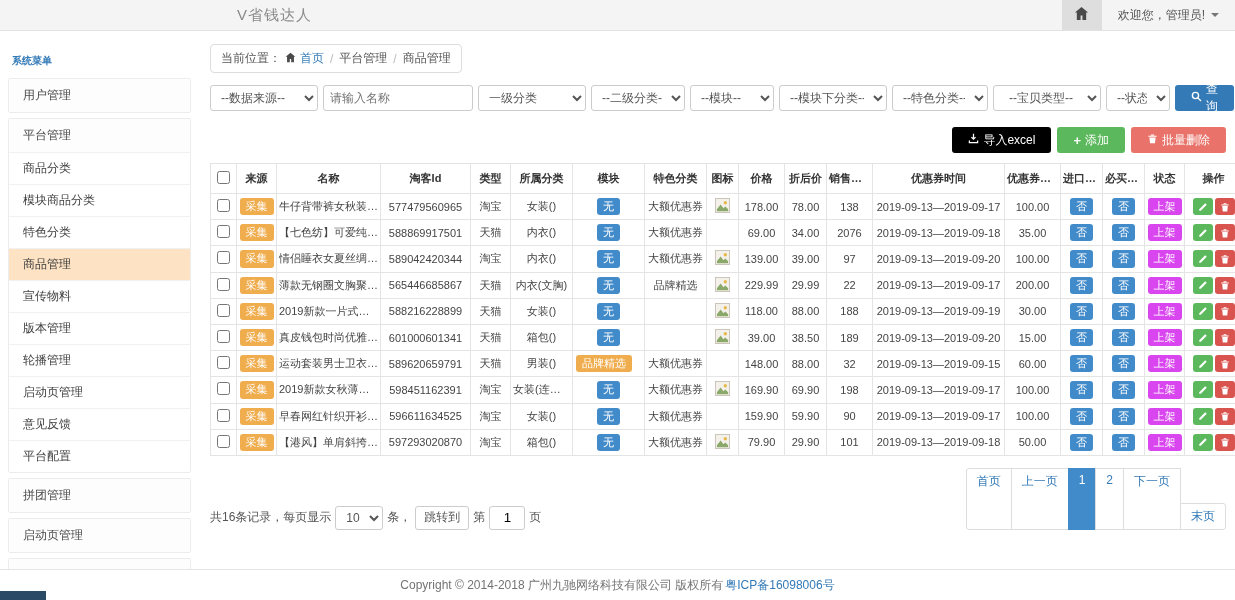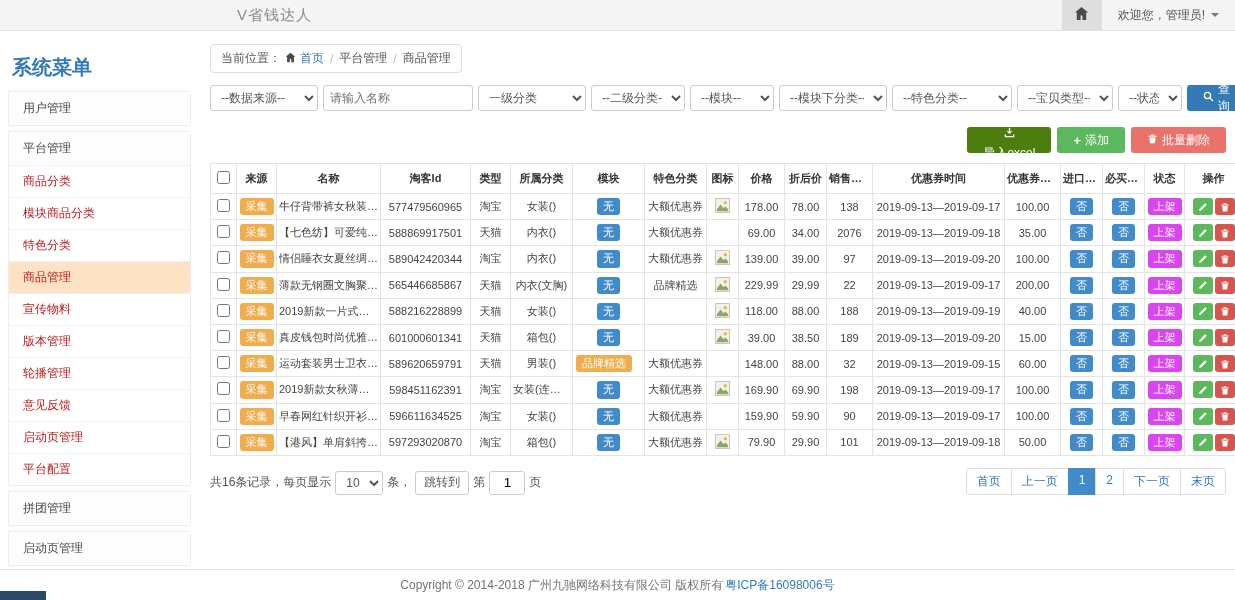--- a/index.html
+++ b/index.html
@@ -9,38 +9,38 @@
   
   .topbar{height:31px;background:#f4f4f4;border-bottom:1px solid #e2e2e2;display:flex;align-items:stretch;}
   .brand{margin-left:237px;align-self:center;font-size:15px;color:#8a8a8a;letter-spacing:1px;}
   .topbar-right{margin-left:auto;display:flex;align-items:stretch;}
   .home-box{width:40px;background:#dedede;display:flex;align-items:center;justify-content:center;cursor:pointer;}
   .welcome{display:flex;align-items:center;gap:6px;padding:0 16px;color:#555;cursor:pointer;}
   .caret{width:0;height:0;border-left:4px solid transparent;border-right:4px solid transparent;border-top:4px solid #777;}
 
   
   .sidebar{position:absolute;left:8px;top:44px;width:183px;bottom:31px;overflow:hidden;}
-  .sidebar-title{color:#337ab7;font-size:20px;font-weight:bold;padding:10px 4px;}
+  .sidebar-title{color:#337ab7;font-size:10px;font-weight:bold;padding:10px 4px;}
   .menu-group{border:1px solid #ececec;border-radius:2px;margin-bottom:5px;background:#fff;}
   .menu-top{padding:8px 14px;color:#494949;cursor:pointer;background:#fdfdfd;}
-  .menu-sub{padding:7px 14px;color:#b91c1c;border-top:1px solid #f1f1f1;cursor:pointer;}
+  .menu-sub{padding:7px 14px;color:#404040;border-top:1px solid #f1f1f1;cursor:pointer;}
   .menu-sub.active{background:#fde3c3;}
 
   
   .main{position:absolute;left:210px;top:44px;width:1016px;}
   .breadcrumb{display:inline-flex;align-items:center;gap:4px;border:1px solid #ddd;border-radius:4px;padding:5px 10px;color:#555;background:#fff;}
   .breadcrumb a{color:#337ab7;text-decoration:none;cursor:pointer;}
   .sep{color:#bbb;margin:0 2px;}
 
   .filter-row{display:flex;align-items:center;gap:5px;margin-top:12px;}
   .filter-controls{display:flex;align-items:center;gap:5px;}
   .ctl{height:26px;border:1px solid #ccc;border-radius:3px;font-size:12px;color:#555;background:#fff;padding:0 6px;font-family:inherit;}
   .btn{height:26px;border:none;border-radius:3px;color:#fff;font-size:12px;padding:0 16px;display:inline-flex;align-items:center;gap:4px;cursor:pointer;font-family:inherit;}
   .btn-primary{background:#337ab7;}
-  .btn-info{background:#4d7c0f;flex-direction:column;}
+  .btn-info{background:#000000;}
   .btn-success{background:#5cb85c;}
   .btn-danger{background:#e9736a;}
   .plus{font-weight:bold;font-size:13px;}
 
   .action-row{display:flex;justify-content:flex-end;gap:6px;margin:16px 0 10px;}
 
   table.grid{width:100%;border-collapse:collapse;table-layout:fixed;font-size:11px;background:#fff;}
   .grid th,.grid td{border:1px solid #e4e4e4;padding:4px 2px;text-align:center;overflow:hidden;white-space:nowrap;text-overflow:ellipsis;color:#444;}
   .grid th{padding:7px 2px;font-weight:bold;color:#333;}
   .th-op{color:#337ab7;}
@@ -54,21 +54,21 @@
   .op-red{background:#d9534f;}
 
   .pag-row{display:flex;align-items:flex-end;margin-top:12px;color:#555;}
   .pag-left{display:flex;align-items:center;gap:4px;}
   .per-page{height:24px;}
   .jump-btn{height:24px;border:1px solid #ccc;background:#fff;border-radius:3px;padding:0 8px;color:#555;cursor:pointer;font-family:inherit;font-size:12px;}
   .page-input{width:36px;height:24px;border:1px solid #ccc;border-radius:3px;text-align:center;font-family:inherit;}
   .pag-buttons{margin-left:auto;display:flex;}
   .pg{border:1px solid #ddd;background:#fff;color:#337ab7;padding:4px 10px;margin-left:-1px;cursor:pointer;font-size:12px;}
   .pg:first-child{border-radius:3px 0 0 3px;margin-left:0;}
-  .pg:last-child{border-radius:0 3px 3px 0;}
+  .pg:last-child{border-radius:0 3px 3px 0;margin-top:35px;}
   .pg.active{background:#428bca;border-color:#428bca;color:#fff;}
 
   .footer{position:absolute;left:0;right:0;bottom:0;height:31px;border-top:1px solid #e5e5e5;background:#fff;display:flex;align-items:center;justify-content:center;color:#737373;gap:2px;}
   .footer a{color:#337ab7;text-decoration:none;}
   .corner-strip{position:absolute;left:0;bottom:0;width:46px;height:9px;background:#2b4a66;}
 </style>
 </head>
 <body>
 
 <div class="topbar">
@@ -96,22 +96,22 @@
       </div>
       <div class="menu-group">
         <div class="menu-top">平台管理</div>
         <div class="menu-sub">商品分类</div>
         <div class="menu-sub">模块商品分类</div>
         <div class="menu-sub">特色分类</div>
         <div class="menu-sub active">商品管理</div>
         <div class="menu-sub">宣传物料</div>
         <div class="menu-sub">版本管理</div>
         <div class="menu-sub">轮播管理</div>
+        <div class="menu-sub">启动页管理</div>
         <div class="menu-sub">意见反馈</div>
-        <div class="menu-sub">启动页管理</div>
         <div class="menu-sub">平台配置</div>
       </div>
       <div class="menu-group">
         <div class="menu-top">拼团管理</div>
       </div>
       <div class="menu-group">
         <div class="menu-top">启动页管理</div>
       </div>
       <div class="menu-group">
         <div class="menu-top">消息管理</div>
@@ -136,22 +136,22 @@
   </div>
 
   <div class="filter-row">
     <div class="filter-controls">
         <select class="ctl" style="width: 108px;"><option>--数据来源--</option></select>
         <input class="ctl" placeholder="请输入名称" style="width: 150px;">
         <select class="ctl" style="width: 108px;"><option>一级分类</option></select>
         <select class="ctl" style="width: 94px;"><option>--二级分类--</option></select>
         <select class="ctl" style="width: 84px;"><option>--模块--</option></select>
         <select class="ctl" style="width: 108px;"><option>--模块下分类--</option></select>
-        <select class="ctl" style="width: 120px;"><option>--特色分类--</option></select>
-        <select class="ctl" style="width: 96px; text-align: center;"><option>--宝贝类型--</option></select>
+        <select class="ctl" style="width: 96px;"><option>--特色分类--</option></select>
+        <select class="ctl" style="width: 108px; text-align: center;"><option>--宝贝类型--</option></select>
         <select class="ctl" style="width: 64px;"><option>--状态--</option></select>
       </div>
     <button class="btn btn-primary">
       <span>
         <svg width="11" height="11" viewBox="0 0 16 16">
             <circle cx="6.5" cy="6.5" r="4.5" fill="none" stroke="#fff" stroke-width="2"></circle>
             <path d="M10 10l4.5 4.5" stroke="#fff" stroke-width="2"></path>
           </svg>
       </span>
       <span>查询</span>
@@ -370,21 +370,21 @@
           <td></td>
           <td><span><svg width="15" height="15" viewBox="0 0 16 16">
                 <rect x="0.5" y="0.5" width="15" height="15" fill="#f4f0ea" stroke="#c9c2b8"></rect>
                 <path d="M2 12l4-5 3 4 2-2 3 3v2H2z" fill="#8aa86a"></path>
                 <circle cx="11" cy="5" r="1.8" fill="#e8b84b"></circle>
               </svg></span></td>
           <td>118.00</td>
           <td>88.00</td>
           <td>188</td>
           <td>2019-09-13—2019-09-19</td>
-          <td>40.00</td>
+          <td>30.00</td>
           <td><span class="badge badge-blue">否</span></td>
           <td><span class="badge badge-blue">否</span></td>
           <td><span class="badge badge-green">上架</span></td>
           <td><span class="op-btn op-green">
               <svg width="10" height="10" viewBox="0 0 16 16">
                 <path d="M2 11.5L11.5 2 14 4.5 4.5 14H2v-2.5z" fill="#fff"></path>
               </svg>
             </span><span class="op-btn op-red">
               <svg width="10" height="10" viewBox="0 0 16 16">
                 <path d="M2 4h12v1.5H2zM6 2h4l.7 1.5H5.3zM3.5 6.5h9L11.6 15H4.4z" fill="#fff"></path>

